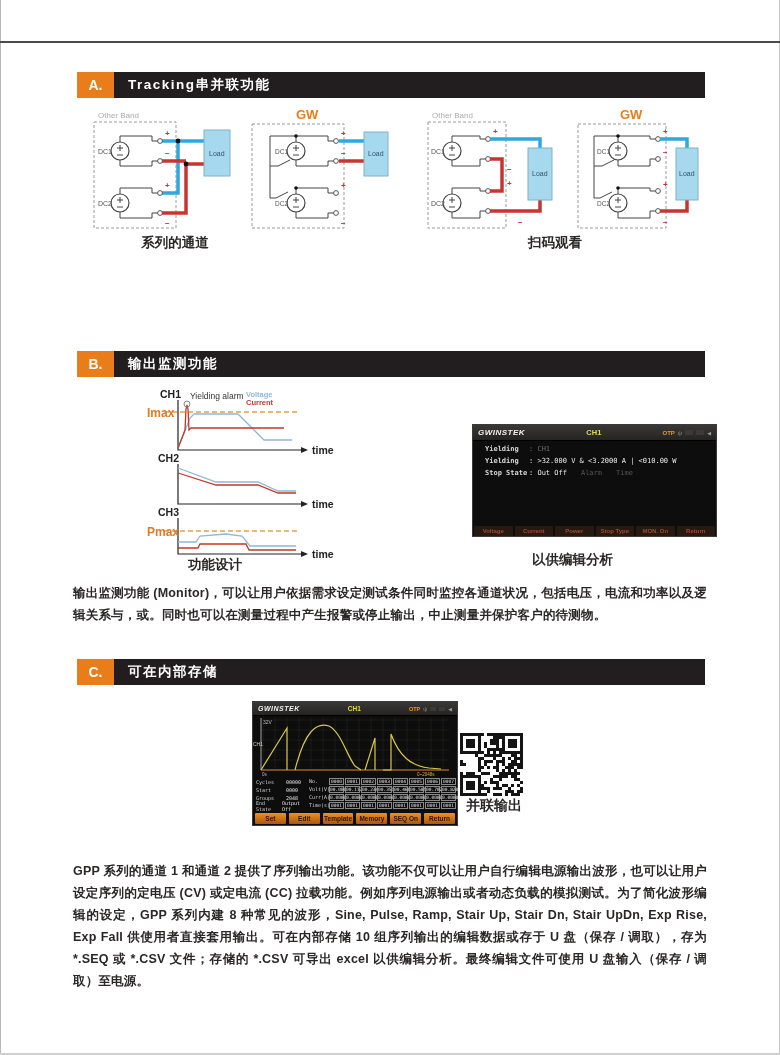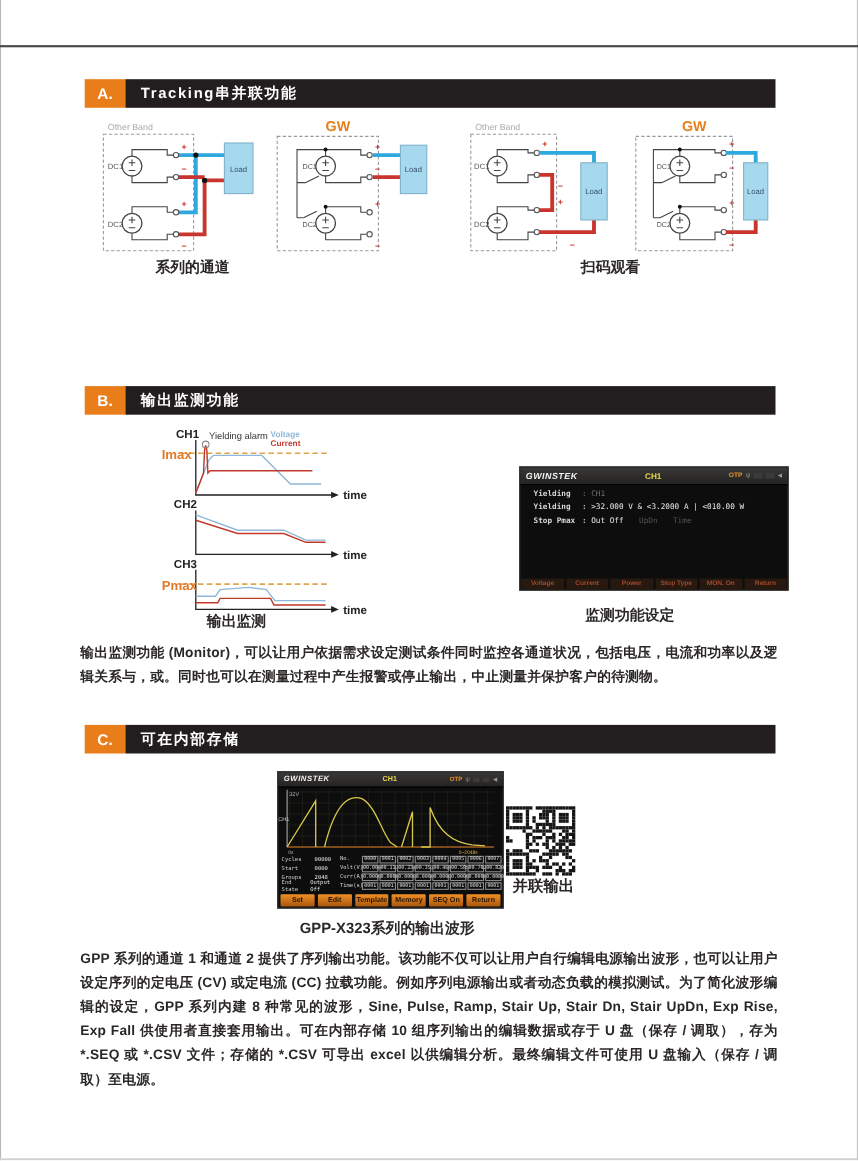--- a/index.html
+++ b/index.html
@@ -228,21 +228,21 @@
 
     <text x="12" y="128" font-size="10.5" font-weight="bold" fill="#222">CH3</text>
     <path d="M32,130 V166 H156" fill="none" stroke="#222" stroke-width="1.2"></path>
     <polygon points="155,163 162,166 155,169" fill="#222"></polygon>
     <text x="166" y="170" font-size="10.5" font-weight="bold" fill="#222">time</text>
     <line x1="18" y1="143" x2="154" y2="143" stroke="#e0a449" stroke-width="1.5" stroke-dasharray="5,3"></line>
     <text x="1" y="148" font-size="12" font-weight="bold" fill="#e07b28">Pmax</text>
     <polyline points="32,154 50,154 54,148 80,146 96,148 104,158 150,158" fill="none" stroke="#8fb8d8" stroke-width="1.3"></polyline>
     <polyline points="32,160 52,160 54,156 100,156 103,162 150,162" fill="none" stroke="#c0392b" stroke-width="1.3"></polyline>
   </svg>
-  <div class="fig-caption" style="left:150px;top:556px;width:130px;">输出监测</div>
+  <div class="fig-caption" style="left:150px;top:556px;width:130px;">功能设计</div>
 
   <div class="screen" style="left:472px;top:424px;width:245px;height:113px;">
     <div class="scr-head">
       <span class="scr-brand">GWINSTEK</span>
       <span class="scr-ch">CH1</span>
       <span class="scr-status">
         <span class="scr-otp">OTP</span>
         <span class="scr-usb">ψ</span>
         <span class="dimbox"></span>
         <span class="dimbox"></span>
@@ -251,35 +251,35 @@
     </div>
     <div class="mrow">
       <span class="lbl">Yielding</span>
       <span class="val dim">: CH1</span>
     </div>
     <div class="mrow">
       <span class="lbl">Yielding</span>
       <span class="val">: &gt;32.000 V &amp; &lt;3.2000 A | &lt;010.00 W</span>
     </div>
     <div class="mrow">
-      <span class="lbl">Stop Pmax</span>
+      <span class="lbl">Stop State</span>
       <span class="val">: Out Off</span>
-      <span class="opt">UpDn</span>
+      <span class="opt">Alarm</span>
       <span class="opt">Time</span>
     </div>
     <div class="scr-keys">
       <span class="bkey">Voltage</span>
       <span class="bkey">Current</span>
       <span class="bkey">Power</span>
       <span class="bkey">Stop Type</span>
       <span class="bkey">MON. On</span>
       <span class="bkey">Return</span>
     </div>
   </div>
-  <div class="fig-caption" style="left:450px;top:551px;width:245px;">监测功能设定</div>
+  <div class="fig-caption" style="left:450px;top:551px;width:245px;">以供编辑分析</div>
 
   <div class="para" style="top:582px;">输出监测功能 (Monitor)，可以让用户依据需求设定测试条件同时监控各通道状况，包括电压，电流和功率以及逻辑关系与，或。同时也可以在测量过程中产生报警或停止输出，中止测量并保护客户的待测物。</div>
 
   <div class="sec-bar" style="top:659px;">
     <div class="sec-letter">C.</div>
     <div class="sec-title">可在内部存储</div>
   </div>
 
   <div class="screen" style="left:252px;top:701px;width:206px;height:125px;">
     <div class="scr-head" style="height:13px;">
@@ -617,16 +617,15 @@
       <div style="position: absolute; left: 33px; top: 60px; width: 3px; height: 3px; background: rgb(21, 21, 21);"></div>
       <div style="position: absolute; left: 36px; top: 60px; width: 3px; height: 3px; background: rgb(21, 21, 21);"></div>
       <div style="position: absolute; left: 39px; top: 60px; width: 3px; height: 3px; background: rgb(21, 21, 21);"></div>
       <div style="position: absolute; left: 45px; top: 60px; width: 3px; height: 3px; background: rgb(21, 21, 21);"></div>
       <div style="position: absolute; left: 51px; top: 60px; width: 3px; height: 3px; background: rgb(21, 21, 21);"></div>
       <div style="position: absolute; left: 54px; top: 60px; width: 3px; height: 3px; background: rgb(21, 21, 21);"></div>
       <div style="position: absolute; left: 57px; top: 60px; width: 3px; height: 3px; background: rgb(21, 21, 21);"></div>
     </div>
   <div class="fig-caption" style="left:452px;top:797px;width:84px;font-size:14px;">并联输出</div>
 
-  <div class="fig-caption" style="left:240px;top:835px;width:224px;">GPP-X323系列的输出波形</div>
 
   <div class="para" style="top:860px;">GPP 系列的通道 1 和通道 2 提供了序列输出功能。该功能不仅可以让用户自行编辑电源输出波形，也可以让用户设定序列的定电压 (CV) 或定电流 (CC) 拉载功能。例如序列电源输出或者动态负载的模拟测试。为了简化波形编辑的设定，GPP 系列内建 8 种常见的波形，Sine, Pulse, Ramp, Stair Up, Stair Dn, Stair UpDn, Exp Rise, Exp Fall 供使用者直接套用输出。可在内部存储 10 组序列输出的编辑数据或存于 U 盘（保存 / 调取），存为 *.SEQ 或 *.CSV 文件；存储的 *.CSV 可导出 excel 以供编辑分析。最终编辑文件可使用 U 盘输入（保存 / 调取）至电源。</div>
 </div>
 
 </body></html>

